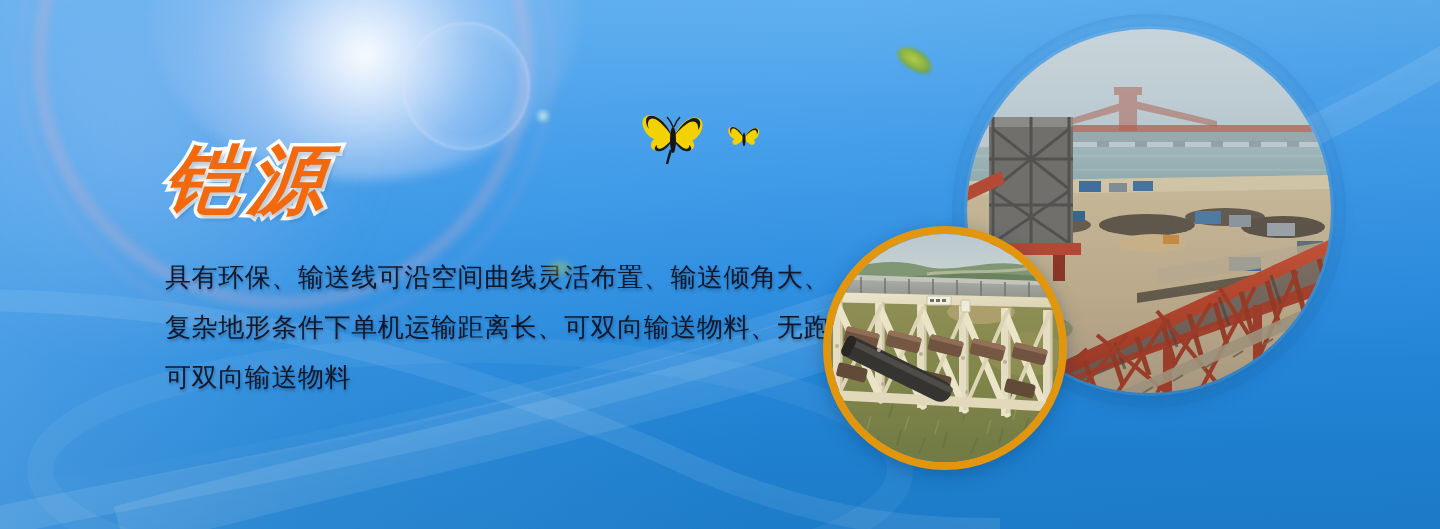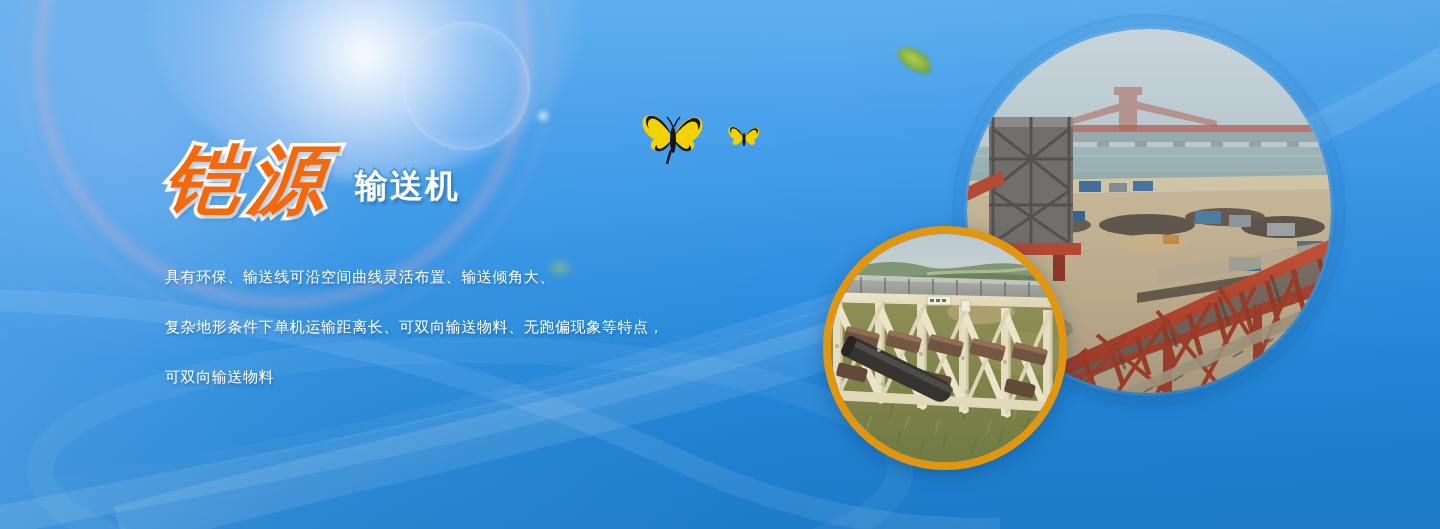--- a/index.html
+++ b/index.html
@@ -155,22 +155,22 @@
   }
 
   
   .body-copy {
     position: absolute;
     left: 165px;
     top: 252px;
     width: 800px;
   }
   .copy-line {
-    color: #ffffff;
-    font-size: 15px;
+    color: #0f172a;
+    font-size: 26px;
     line-height: 50px;
     letter-spacing: 0.6px;
     text-shadow: 1px 2px 3px rgba(12,58,105,0.45);
     white-space: nowrap;
   }
 
   
   .butterfly { position: absolute; }
   .bfly-big { left: 640px; top: 108px; }
   .bfly-small { left: 727px; top: 123px; }
@@ -271,21 +271,20 @@
     </defs>
     <path d="M-40,529 C 240,470 520,430 900,300 C 1150,214 1330,130 1480,40" fill="none" stroke="url(#swA)" stroke-width="30"></path>
     <path d="M-40,500 C 260,455 560,400 980,250 C 1200,170 1350,100 1470,30" fill="none" stroke="url(#swB)" stroke-width="14"></path>
     <path d="M120,529 C 330,470 600,420 880,330" fill="none" stroke="url(#swA)" stroke-width="46"></path>
     <path d="M-40,300 C 200,300 440,350 700,470 C 840,529 940,529 1000,529" fill="none" stroke="url(#swB)" stroke-width="22"></path>
     <ellipse cx="470" cy="470" rx="430" ry="120" fill="none" stroke="#ffffff" stroke-opacity="0.05" stroke-width="26"></ellipse>
   </svg>
 
   <div class="title-group">
     <span class="brand-title">铠源</span>
-    <span class="brand-sub">输送机</span>
   </div>
 
   <div class="body-copy">
     <div class="copy-line">具有环保、输送线可沿空间曲线灵活布置、输送倾角大、</div>
     <div class="copy-line">复杂地形条件下单机运输距离长、可双向输送物料、无跑偏现象等特点，</div>
     <div class="copy-line">可双向输送物料</div>
   </div>
 
   <div class="leaf-glow"></div>
 

